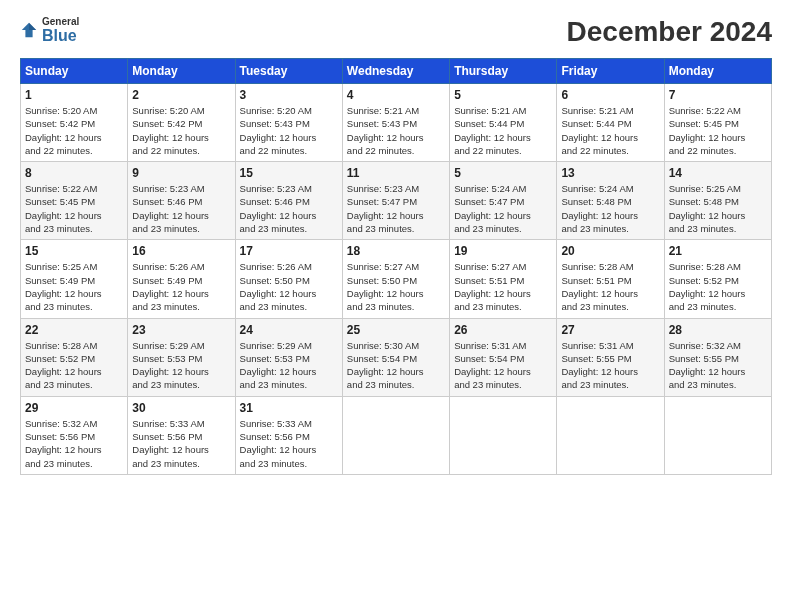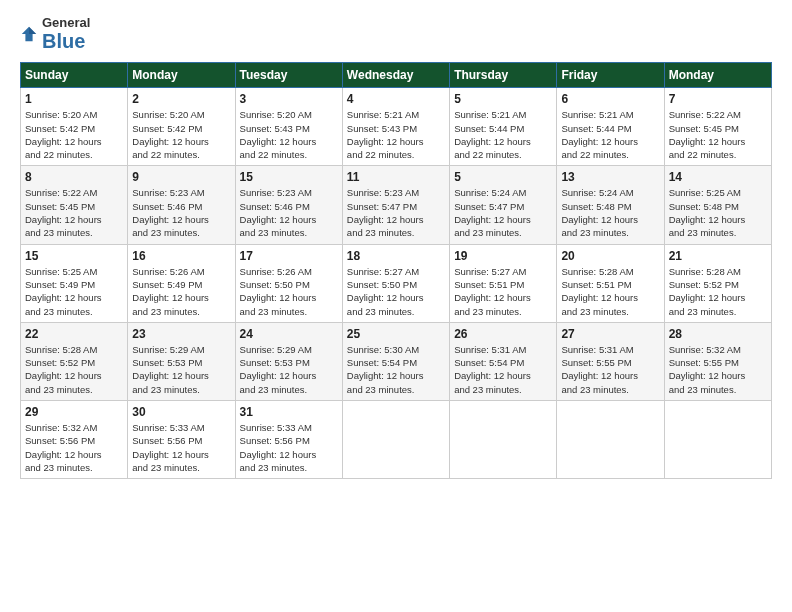--- a/index.html
+++ b/index.html
@@ -25,26 +25,26 @@
     .logo {
       display: flex;
       align-items: center;
     }
     .logo-text {
       display: flex;
       flex-direction: column;
       line-height: 1.1;
     }
     .logo-general {
-      font-size: 13px;
+      font-size: 10px;
       font-weight: bold;
       color: #333;
     }
     .logo-blue {
-      font-size: 20px;
+      font-size: 16px;
       font-weight: bold;
       color: #2e6da4;
     }
     .logo-icon {
       width: 18px;
       height: 18px;
       margin-right: 4px;
     }
     .title-section {
       text-align: right;
@@ -57,21 +57,21 @@
     .calendar-subtitle {
       font-size: 14px;
       color: #555;
     }
     .calendar-table {
       width: 100%;
       border-collapse: collapse;
       font-size: 10px;
     }
     .calendar-table th {
-      background: #14532d;
+      background: #1d4ed8;
       color: #fff;
       padding: 5px 4px;
       text-align: left;
       font-size: 12px;
       font-weight: bold;
       border: 1px solid #2e6da4;
     }
     .calendar-table td {
       border: 1px solid #ccc;
       padding: 4px 4px;
@@ -111,20 +111,21 @@
       <svg class="logo-icon" viewBox="0 0 20 20">
         <polygon points="10,2 18,10 14,10 14,18 6,18 6,10 2,10" fill="#2e6da4"></polygon>
         <polygon points="10,2 18,10 10,10" fill="#1a4a7a" opacity="0.5"></polygon>
       </svg>
       <div class="logo-text">
         <span class="logo-general">General</span>
         <span class="logo-blue">Blue</span>
       </div>
     </div>
     <div class="title-section">
+      <div class="calendar-title">December 2024</div>
     </div>
   </div>
 
   <table class="calendar-table">
     <thead>
       <tr>
         <th>Sunday</th>
         <th>Monday</th>
         <th>Tuesday</th>
         <th>Wednesday</th>

